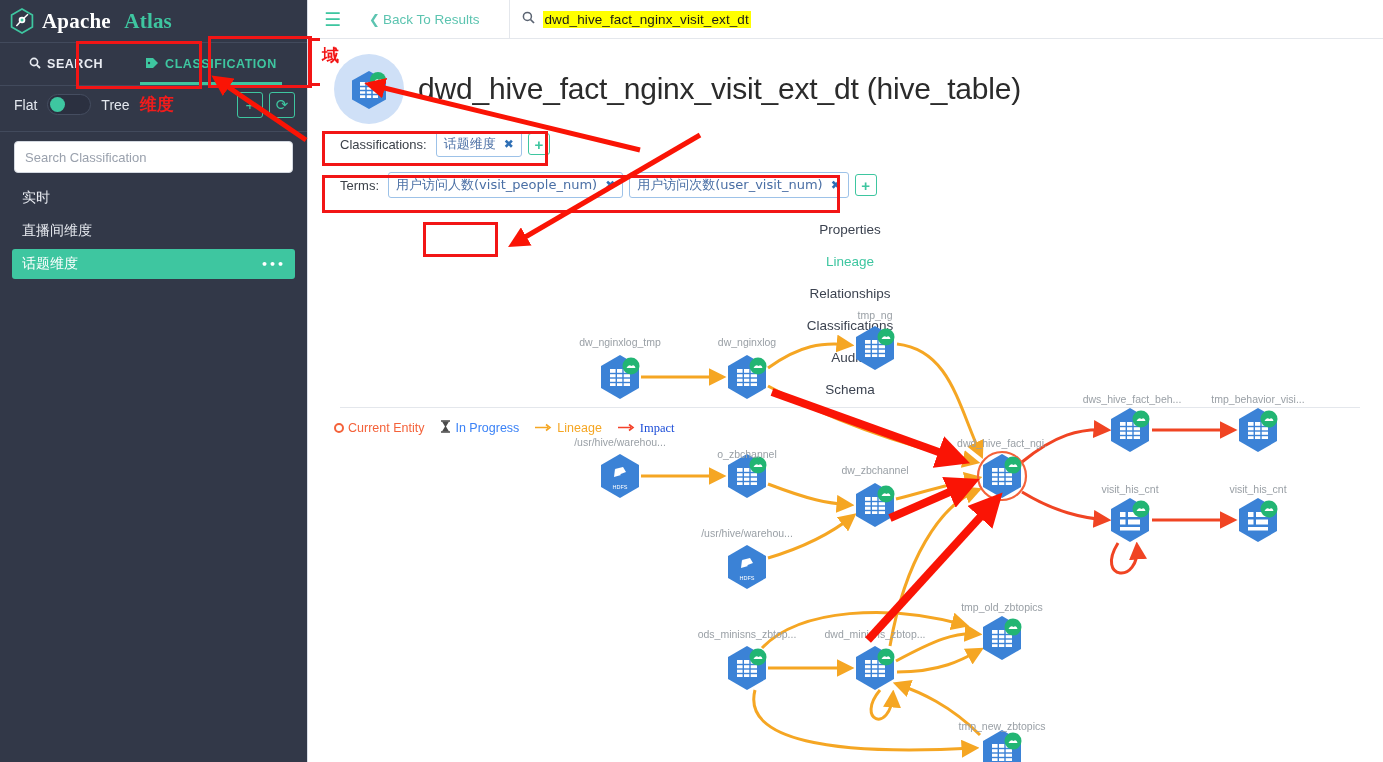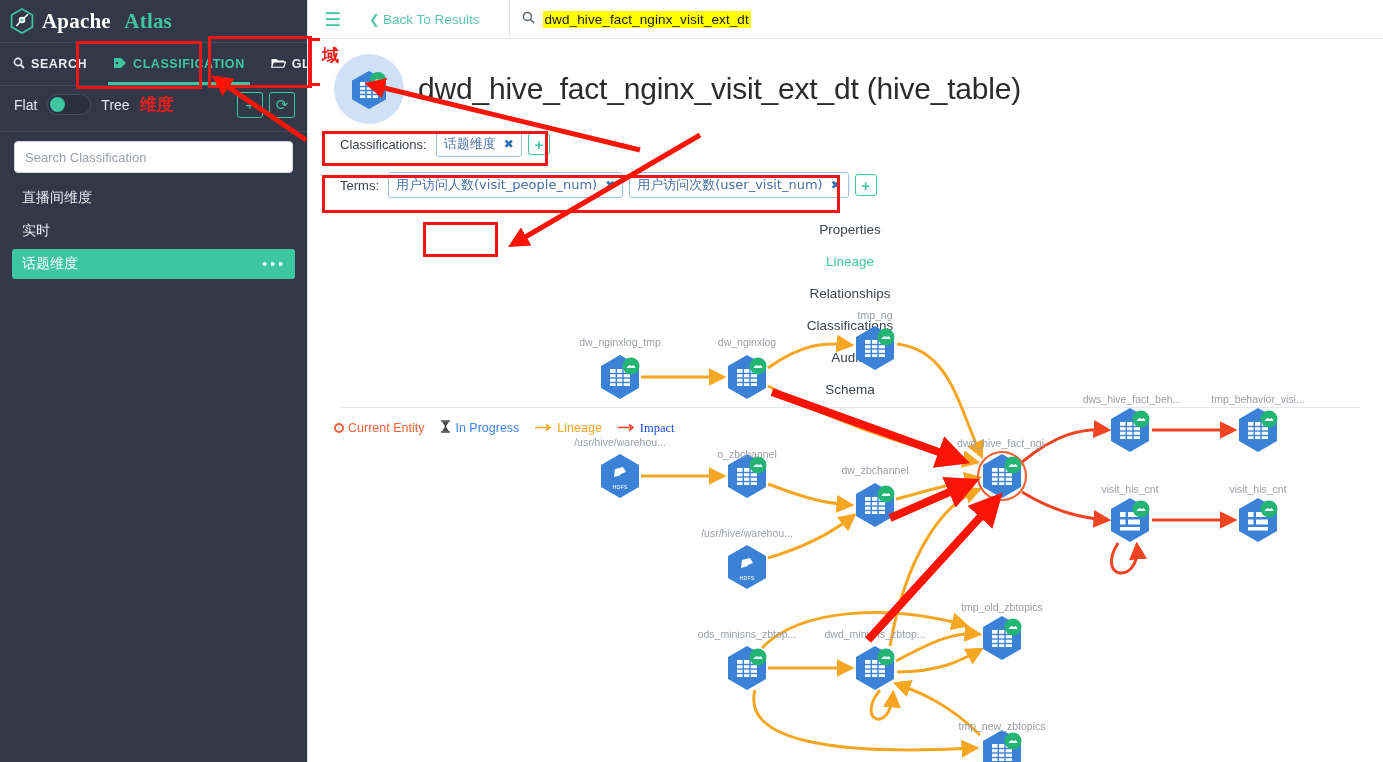--- a/index.html
+++ b/index.html
@@ -36,20 +36,21 @@
     height: 44px;
     border-top: 1px solid #424a5c;
     border-bottom: 1px solid #424a5c;
   }
   .navtab {
     display: flex; align-items: center; gap: 6px;
     padding: 0 13px;
     font-size: 12.5px; font-weight: bold; letter-spacing: .55px;
     color: #e9ecf2; cursor: pointer; position: relative;
     text-transform: uppercase;
+    margin-left: 16px;
   }
   .navtab.active { color: #3ec6a0; }
   .navtab.active::after {
     content:""; position:absolute; left: 8px; right: 8px; bottom: 0;
     height: 3px; background: #3ec6a0;
   }
   .navtab svg { flex: 0 0 auto; }
 
   .toolrow {
     height: 46px; display: flex; align-items: center;
@@ -271,24 +272,24 @@
         <span class="tool-btn">⟳</span>
       </span>
     </div>
 
     <div class="search-wrap">
       <input class="search-cls" type="text" placeholder="Search Classification" style="">
     </div>
 
     <div class="cls-list">
       <div class="cls-item">
+        <span>实时</span>
+      </div>
+      <div class="cls-item">
         <span>直播间维度</span>
-      </div>
-      <div class="cls-item">
-        <span>实时</span>
       </div>
       <div class="cls-item selected">
         <span>话题维度</span>
         <span class="dots">•••</span>
       </div>
     </div>
   </div>
 
   <div class="main">
 

